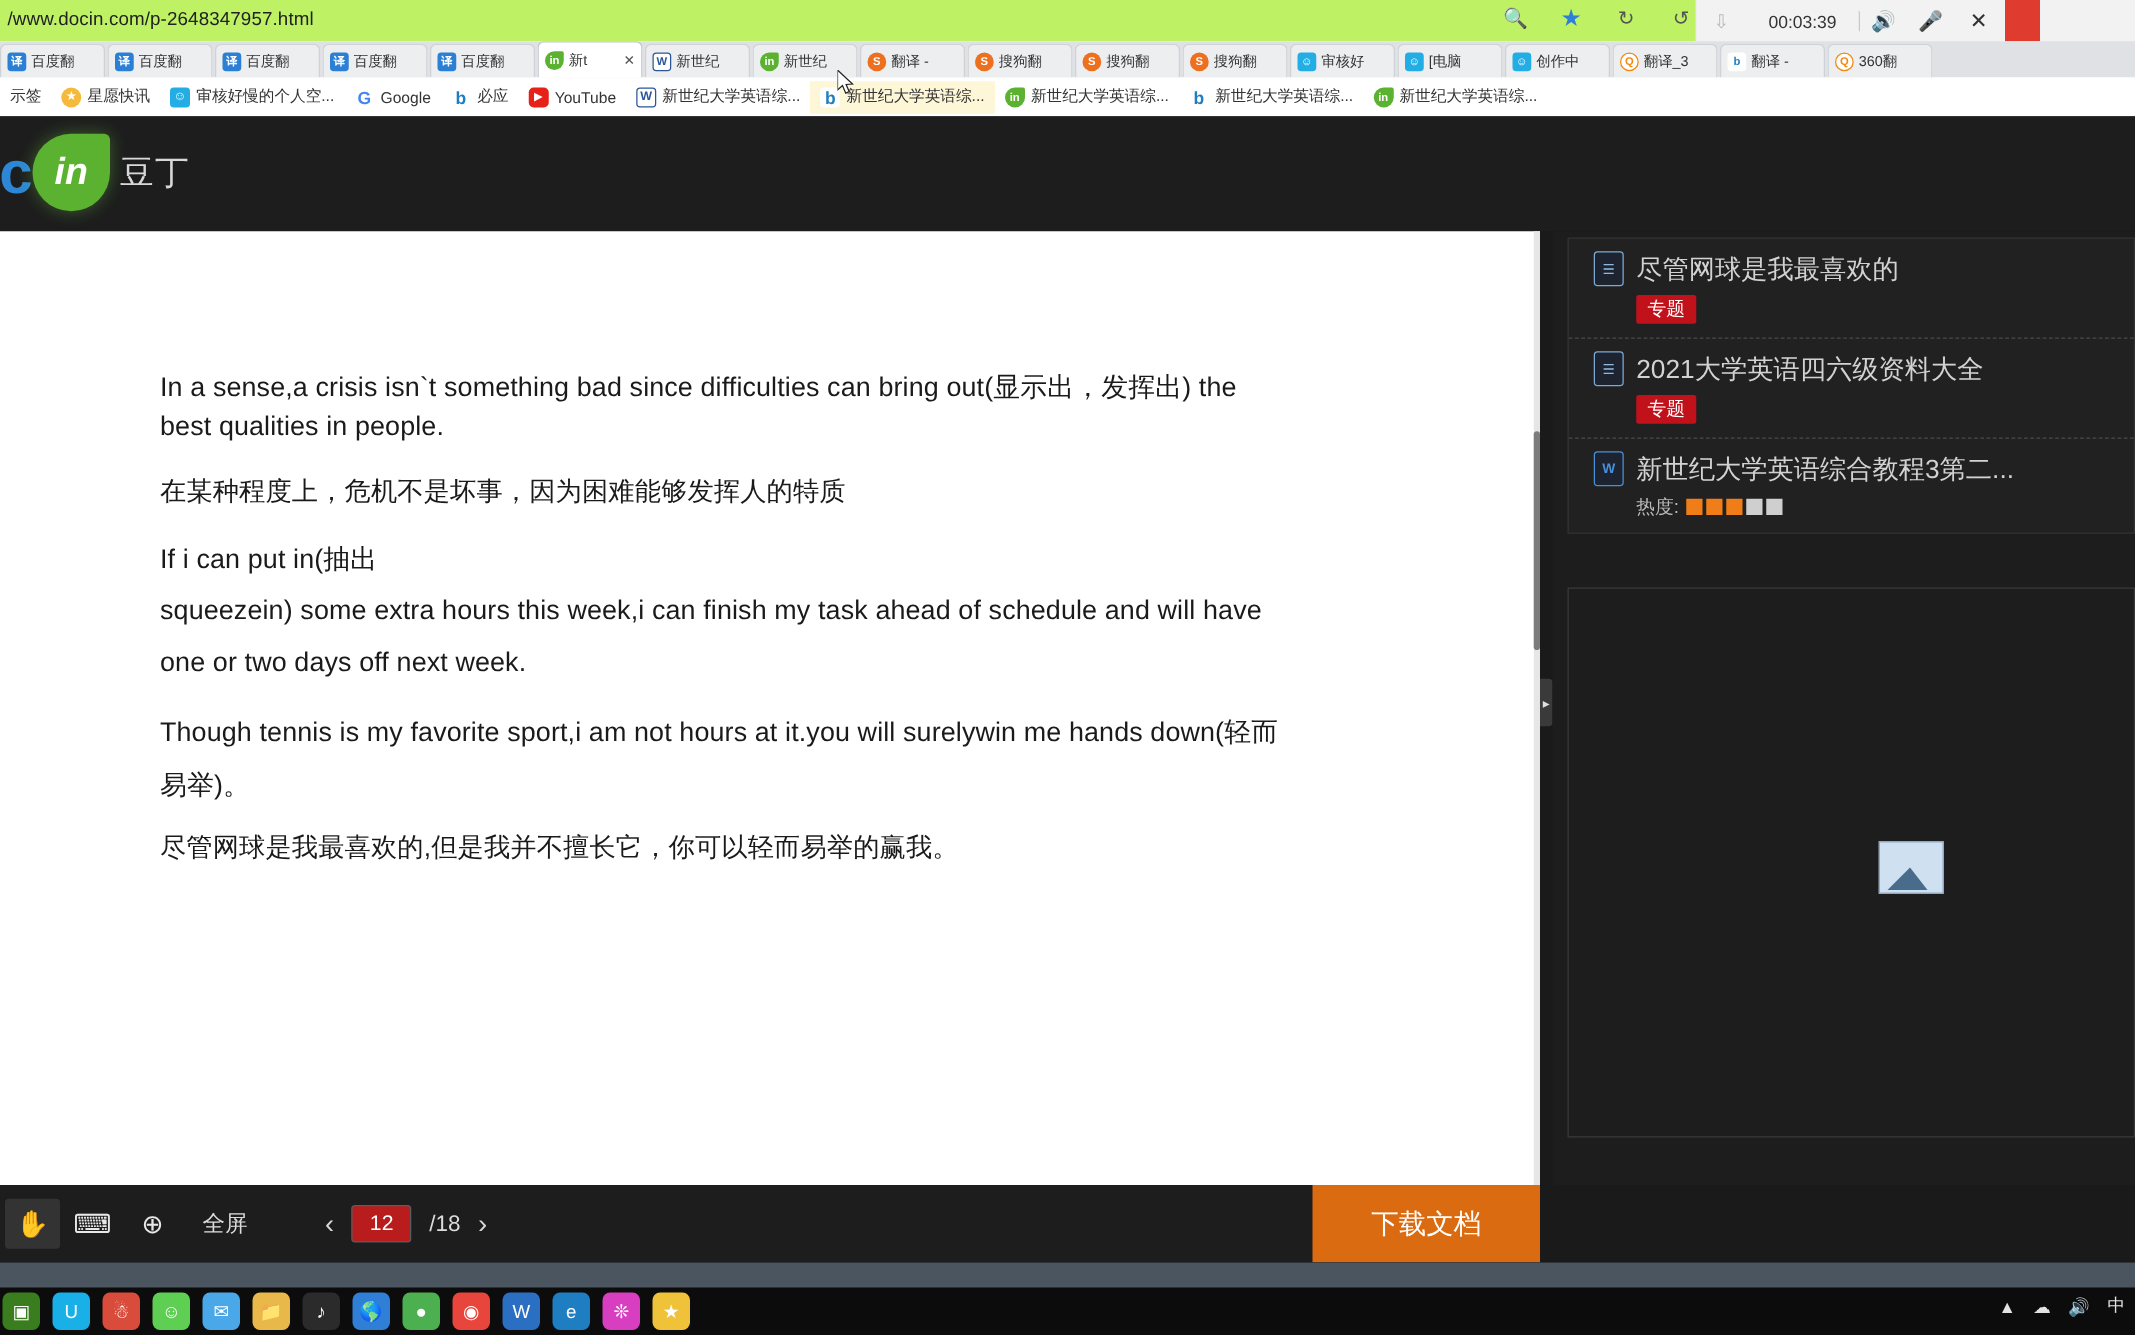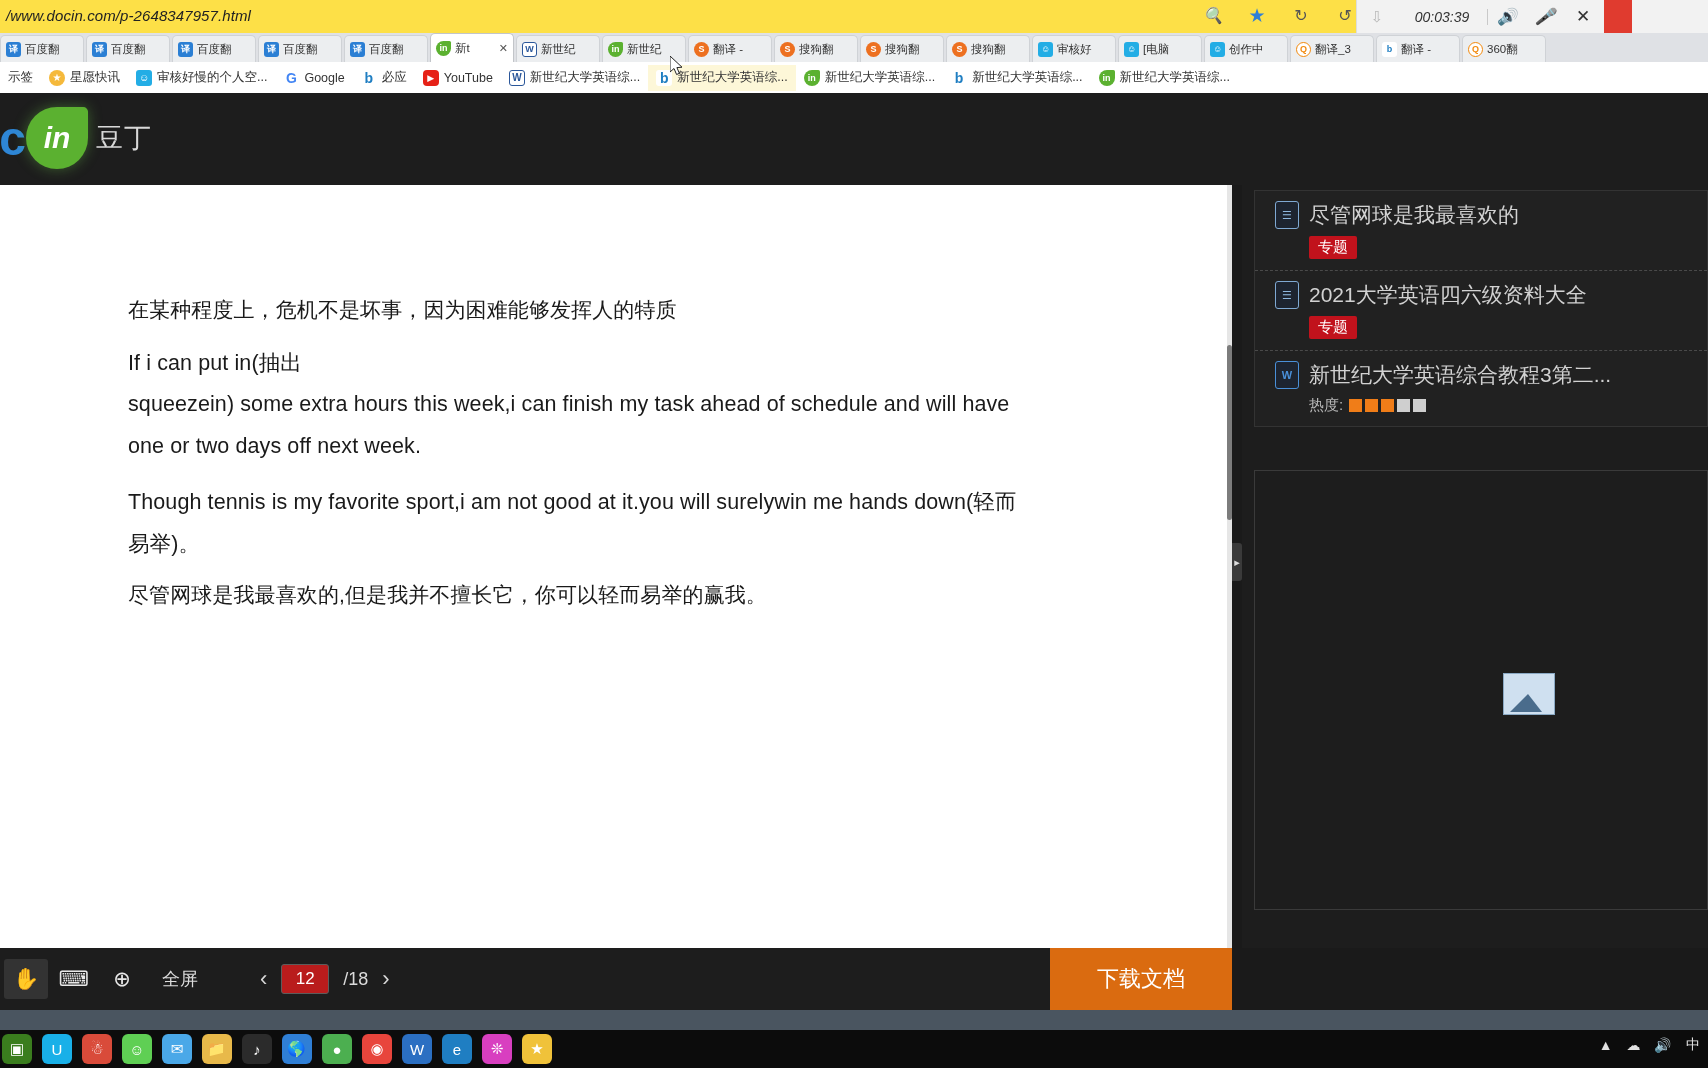--- a/index.html
+++ b/index.html
@@ -6,21 +6,21 @@
   html, body {
     width: 1708px; height: 1068px;
     overflow: hidden;
     background: #000;
     font-family: "Liberation Sans", "DejaVu Sans", sans-serif;
   }
   .screen { position: relative; width: 1708px; height: 1068px; background:#1a1a1a; }
 
   
   .browser-chrome { position:absolute; left:0; top:0; width:1708px; height:93px; background:#ffffff; }
-  .urlbar-row { position:absolute; left:0; top:0; width:1708px; height:33px; background:#fde047;font-style:italic; }
+  .urlbar-row { position:absolute; left:0; top:0; width:1708px; height:33px; background:#bef264; }
   .url-text {
     position:absolute; left:6px; top:7px;
     font-size:15px; color:#222; letter-spacing:0.1px;
     white-space:nowrap;
   }
   .url-right-icons { position:absolute; right:352px; top:4px; display:flex; gap:22px; align-items:center; }
   .chrome-icon { width:22px; height:22px; display:inline-flex; align-items:center; justify-content:center; color:#555; font-size:16px; }
   .chrome-icon.star { color:#2f7fd6; font-size:19px; }
 
   
@@ -342,24 +342,25 @@
     </div>
     <div class="hdr-act" id="print-act">
       <span class="gl">🖨</span>
       <span class="lb">打印</span>
     </div>
     <div class="hdr-right-fade">多</div>
   </div>
 
   <div class="viewer">
     <div class="doc-body">
+      <div class="p">In a sense,a crisis isn`t something bad since difficulties can bring out(显示出，发挥出) the best qualities in people.</div>
       <div class="p cn">在某种程度上，危机不是坏事，因为困难能够发挥人的特质</div>
       <div class="p" style="margin-bottom:6px;">If i can put in(抽出</div>
       <div class="p lh-wide">squeezein) some extra hours this week,i can  finish my task ahead of schedule and will have one or two days off next week.</div>
-      <div class="p lh-wide">Though tennis is my favorite sport,i am not good at it.you will surelywin me hands down(轻而易举)。</div>
+      <div class="p lh-wide">Though tennis is my favorite sport,i am not hours at it.you will surelywin me hands down(轻而易举)。</div>
       <div class="p cn">尽管网球是我最喜欢的,但是我并不擅长它，你可以轻而易举的赢我。</div>
     </div>
   </div>
   <div class="viewer-scroll"></div>
   <div class="viewer-thumb"></div>
   <div class="side-handle">▸</div>
 
   <div class="viewer-toolbar">
     <div class="vt-icon sel">✋</div>
     <div class="vt-icon">⌨</div>

